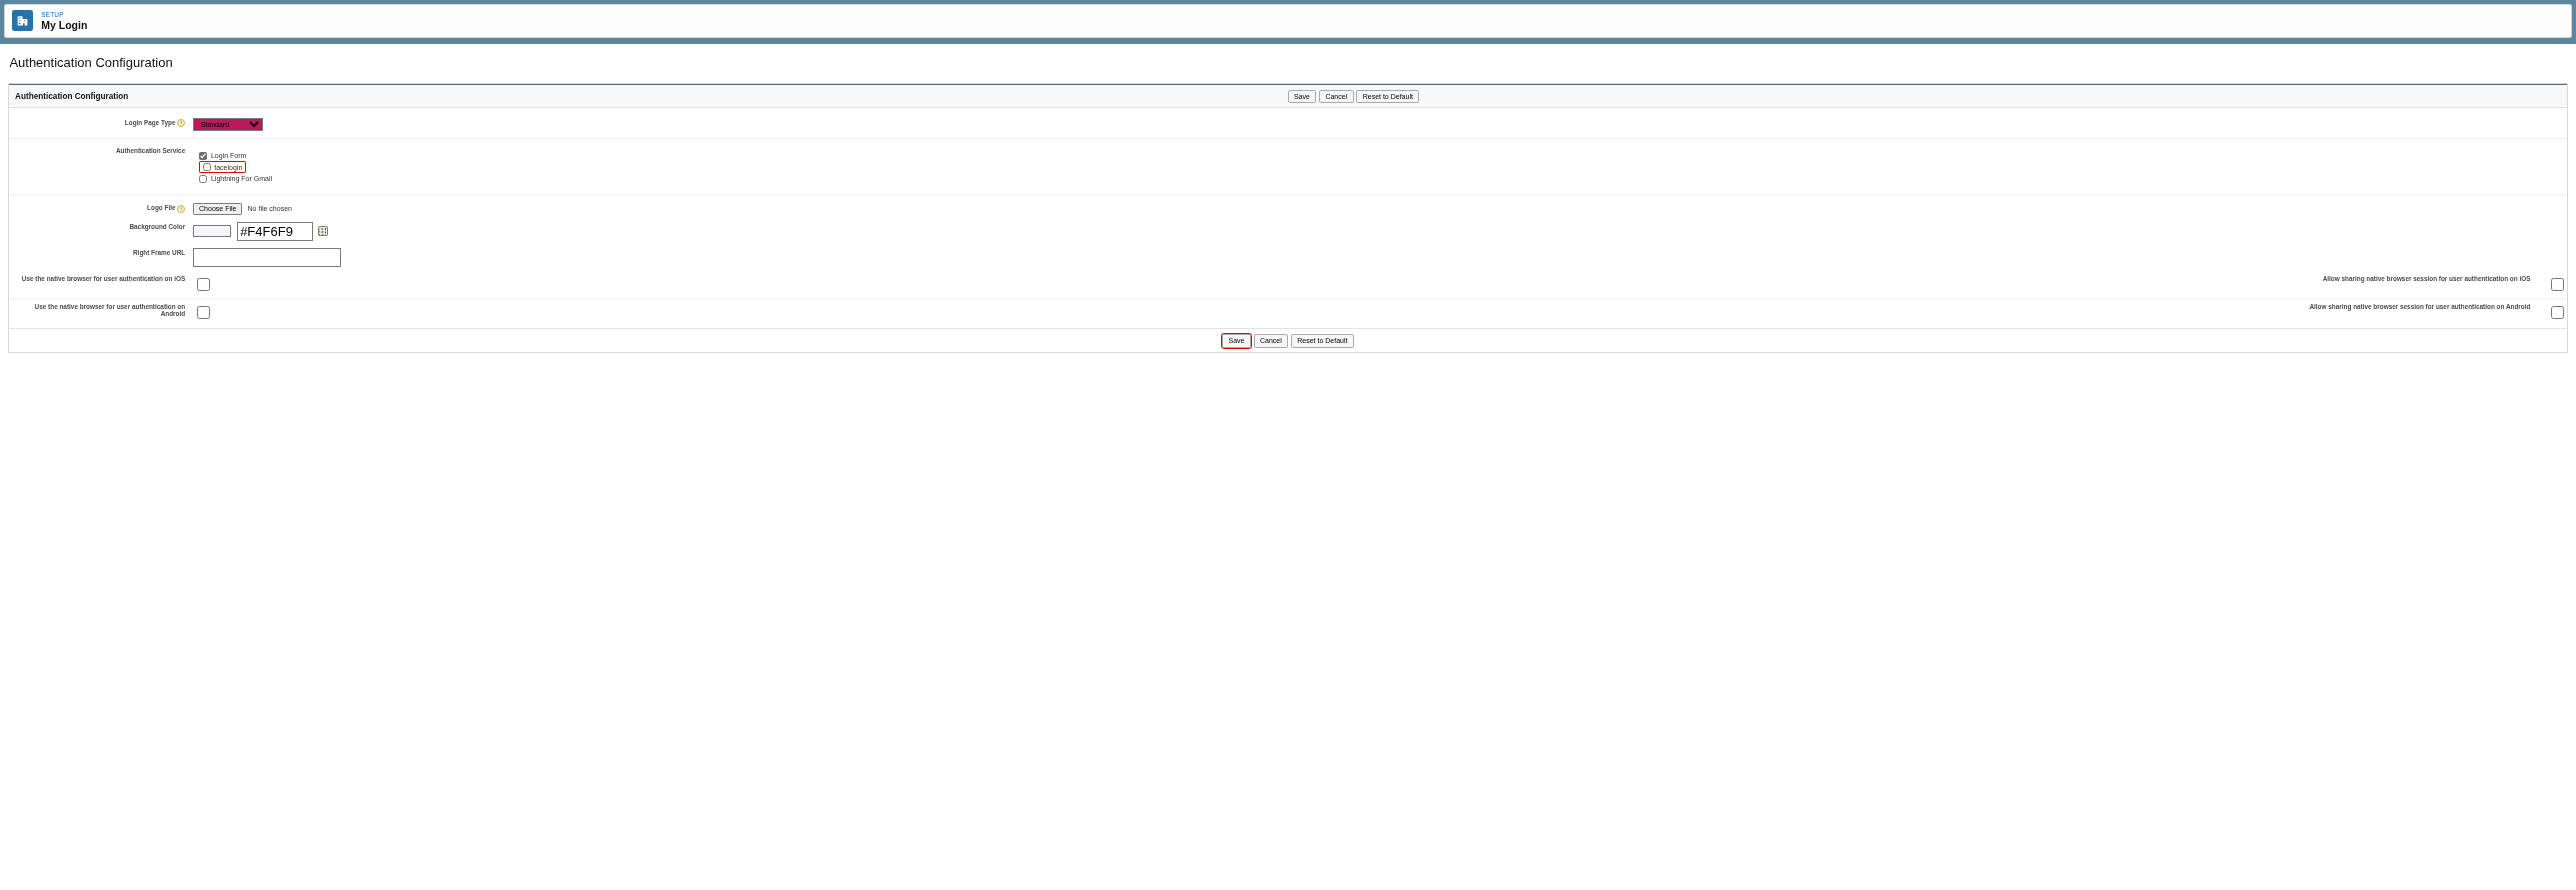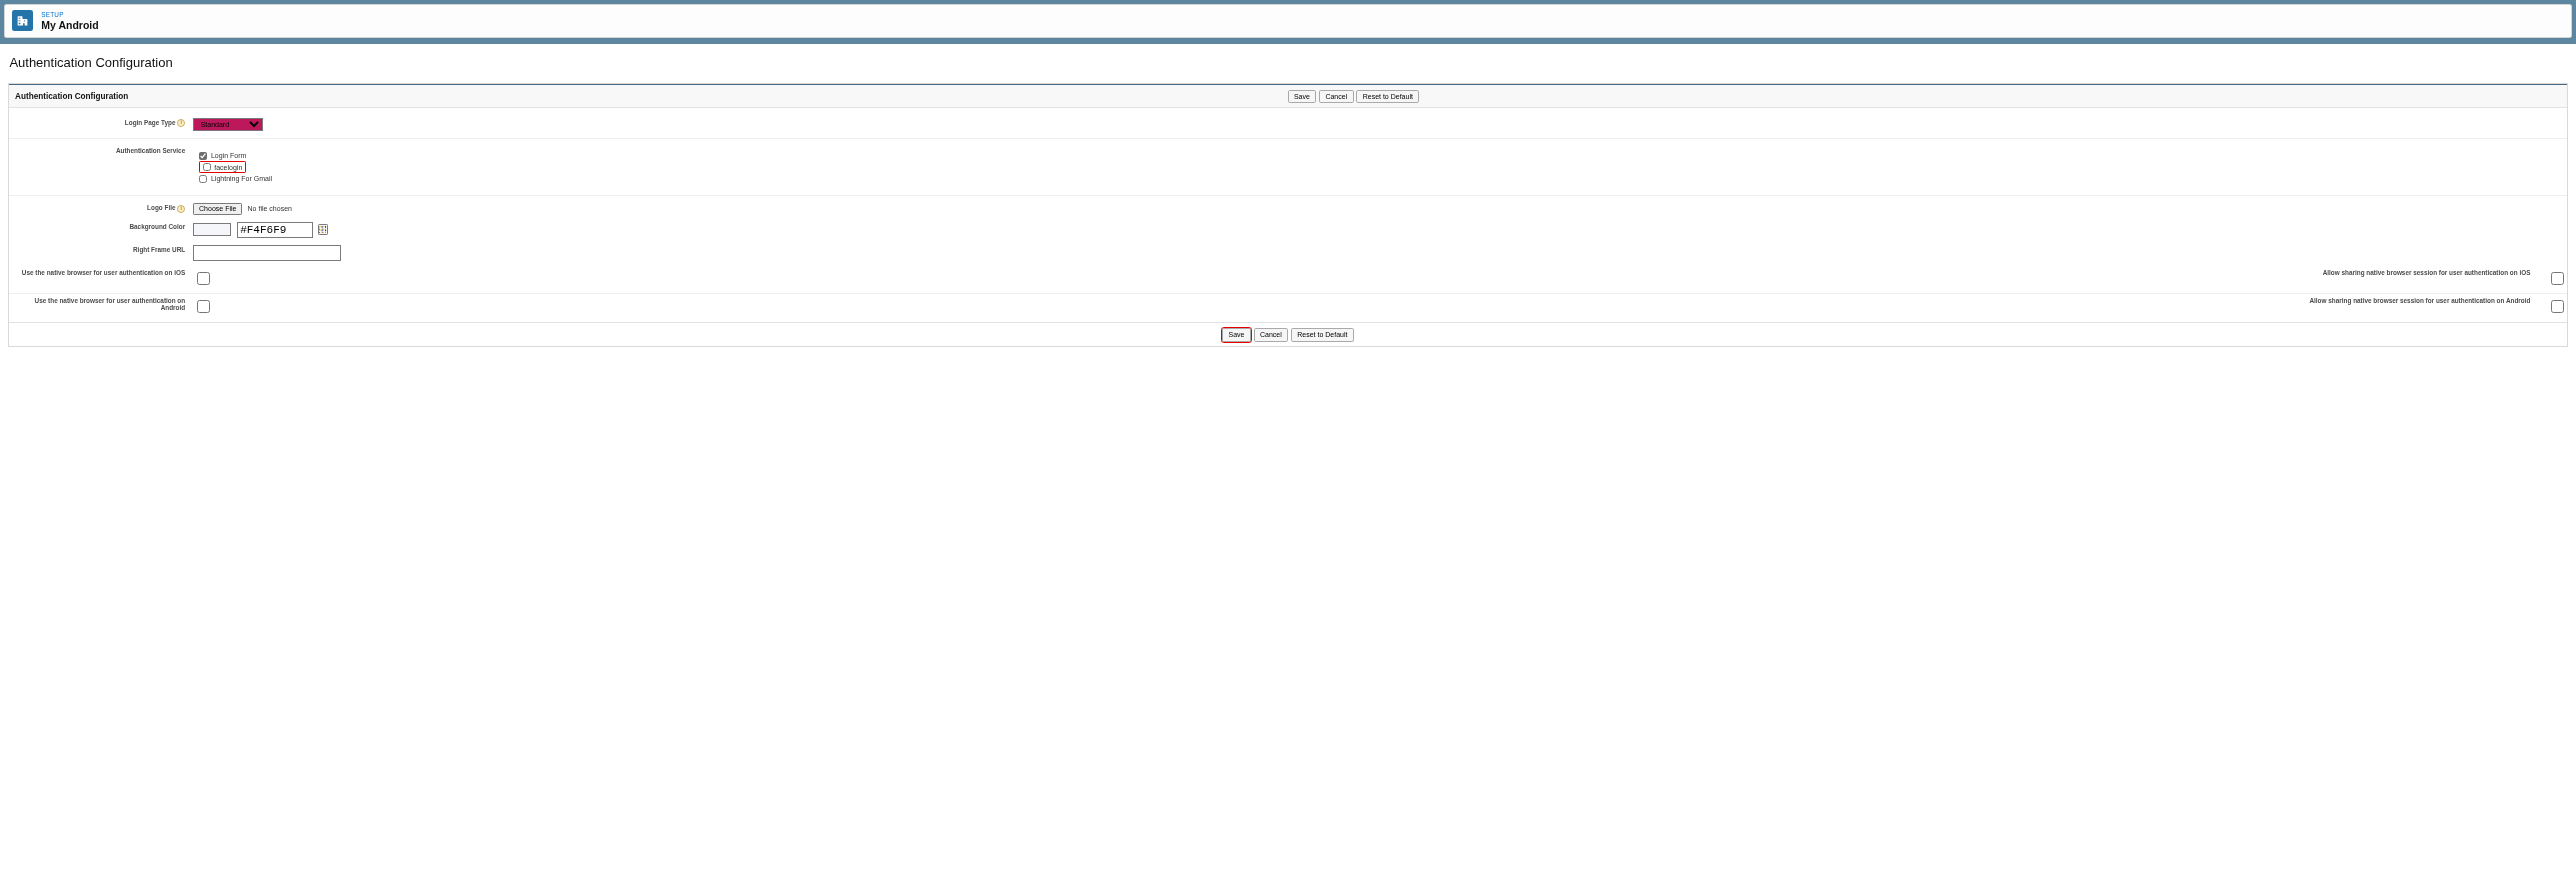--- a/index.html
+++ b/index.html
@@ -150,22 +150,22 @@
   select.sf-select{
     font-family:inherit;
     font-size:7px;
     border:0.6px solid #7A7A7A;
     padding:1.2px 2.3px;
     width:70px;
     background:#be185d;
   }
   input[type=text].sf-text{
     border:0.6px solid #7A7A7A;
-    font-family:Liberation Mono, monospace;
-    font-size:11px;
+    font-family:Liberation Sans, sans-serif;
+    font-size:13px;
     padding:1.2px 2.3px;
   }
   .color-swatch{
     display:inline-block;
     width:36px;height:10.5px;
     border:0.6px solid #7A7A7A;
     background:#F4F6F9;
     vertical-align:middle;
   }
   .color-picker-btn{
@@ -278,21 +278,21 @@
         <rect x="5" y="12" width="2" height="2"></rect>
         <rect x="8" y="12" width="2" height="2"></rect>
         <rect x="13" y="11" width="2" height="2"></rect>
         <rect x="16" y="11" width="2" height="2"></rect>
         <rect x="13" y="14" width="2" height="2"></rect>
         <rect x="16" y="14" width="2" height="2"></rect>
       </svg>
     </div>
     <div class="header-text">
       <div class="crumb">SETUP</div>
-      <div class="title">My Android</div>
+      <div class="title">My Login</div>
     </div>
   </div>
 </div>
 
 <div class="page-body">
   <h1 class="page-heading">Authentication Configuration</h1>
 
   <div class="panel">
     <div class="panel-top-rule"></div>
 

